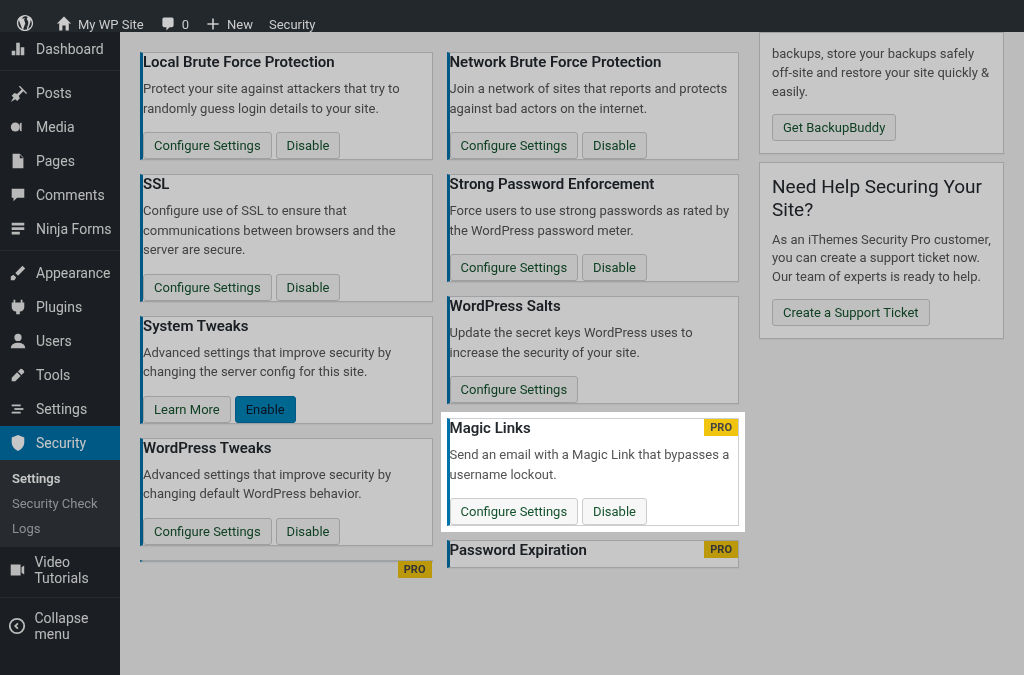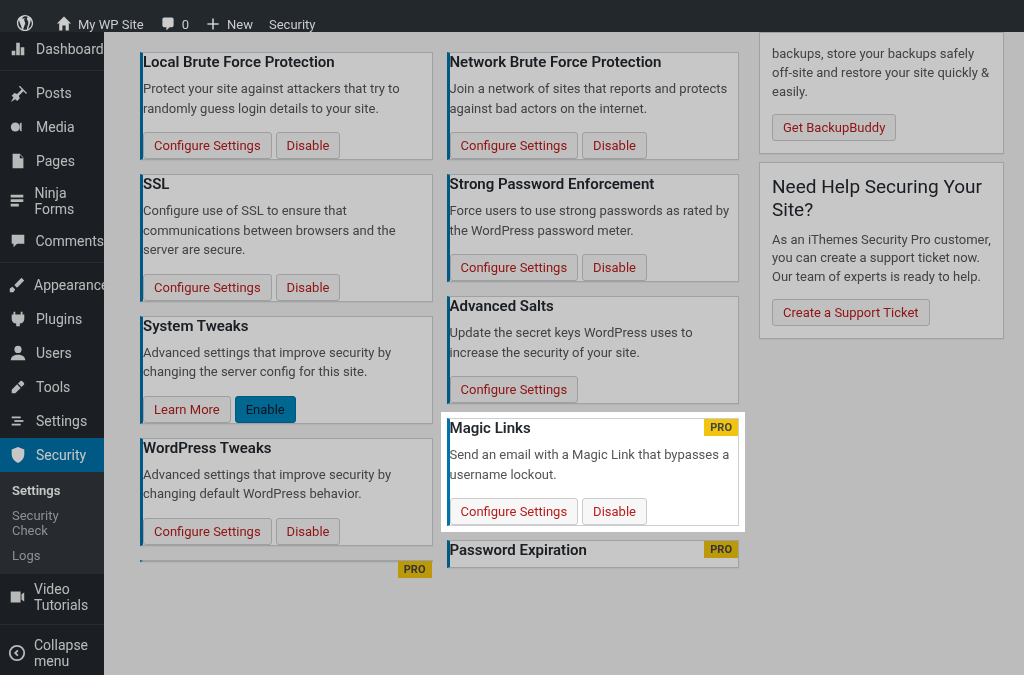--- a/index.html
+++ b/index.html
@@ -1,40 +1,40 @@
 <!DOCTYPE html>
 <html><head>
 <meta charset="utf-8">
 <style>
 *{box-sizing:border-box;margin:0;padding:0}
 body{font-family:-apple-system,BlinkMacSystemFont,"Segoe UI",Roboto,sans-serif;font-size:13px;background:#f1f1f1;color:#444;width:1024px;height:675px;overflow:hidden;position:relative}
 .toolbar{position:absolute;top:0;left:0;right:0;height:32px;background:#23282d;color:#ccc;display:flex;align-items:center;padding:0 8px;z-index:100}
 .toolbar-item{display:flex;align-items:flex-end;padding:0 8px;height:32px;cursor:pointer;font-size:13px}
 .toolbar .icon{margin-right:6px;display:inline-flex}
-.sidebar{position:absolute;top:32px;left:0;width:104px;bottom:0;background:#23282d;color:#ccc;font-size:14px}
+.sidebar{position:absolute;top:32px;left:0;width:120px;bottom:0;background:#23282d;color:#ccc;font-size:14px}
 .menu-item{display:flex;align-items:center;padding:7px 0 7px 8px;cursor:pointer;color:#eee;position:relative}
 .menu-item.current{background:#0073aa;color:#fff}
 .menu-item.current::after{content:"";position:absolute;right:-8px;top:50%;margin-top:-8px;border:8px solid transparent;border-right-color:#f1f1f1}
 .menu-item .icon{width:20px;height:20px;margin-right:8px;display:inline-flex;align-items:center;justify-content:center}
 .menu-item span.label{font-size:14px}
 .menu-sep{height:5px;border-bottom:1px solid #32373c;margin-bottom:5px}
 .submenu{background:#32373c;padding:6px 0}
 .submenu-item{padding:5px 12px;font-size:13px;color:#b4b9be;cursor:pointer}
 .submenu-item.current{color:#fff;font-weight:600}
 .content{position:absolute;top:32px;left:120px;right:0;bottom:0;overflow:auto;padding:0 20px 20px 20px}
 .overlay{position:absolute;inset:0;background:rgba(0,0,0,0.22);z-index:50;pointer-events:none}
 .columns{display:flex;gap:20px}
 .main-col{flex:1;display:flex;gap:14px;padding-top:20px}
 .card-col{flex:1;display:flex;flex-direction:column;gap:14px}
 .side-col{width:245px;padding-top:0}
 .card{background:#fff;border:1px solid #ccd0d4;border-left:3px solid #0073aa;box-shadow:0 1px 1px rgba(0,0,0,.04);position:relative}
 .card.highlight{z-index:60;box-shadow:0 0 0 6px #fff}
 .card h3{font-size:15px;font-weight:600;color:#23282d;margin-bottom:8px}
 .card p{font-size:13px;color:#555;line-height:1.5;margin-bottom:14px}
-.btn{display:inline-block;background:#f7f7f7;border:1px solid #ccc;border-radius:3px;padding:5px 10px;font-size:13px;color:#b91c1c;cursor:pointer;margin-right:4px}
+.btn{display:inline-block;background:#f7f7f7;border:1px solid #ccc;border-radius:3px;padding:5px 10px;font-size:13px;color:#14532d;cursor:pointer;margin-right:4px}
 .btn.primary{background:#0085ba;border-color:#0073aa;color:#0f172a}
 .pro-badge{position:absolute;top:0;right:0;background:#f1c40f;color:#444;font-size:11px;font-weight:700;padding:2px 6px}
 .side-box{background:#fff;border:1px solid #ccd0d4;box-shadow:0 1px 1px rgba(0,0,0,.04);padding:12px;margin-bottom:8px}
 .side-box h4{font-size:19px;font-weight:400;color:#23282d;margin-bottom:10px}
 .side-box p{font-size:13px;color:#555;line-height:1.45;margin-bottom:12px}
 svg{fill:currentColor}
 </style>
 </head>
 <body>
 
@@ -106,32 +106,32 @@
       <span class="icon">
         <svg width="18" height="18" viewBox="0 0 20 20">
           <path d="M4 2h8l4 4v12H4zM12 3v4h4"></path>
         </svg>
       </span>
       <span class="label">Pages</span>
     </div>
   <div class="menu-item">
       <span class="icon">
         <svg width="18" height="18" viewBox="0 0 20 20">
+          <path d="M3 3h14v10H9l-4 4v-4H3z"></path>
+        </svg>
+      </span>
+      <span class="label">Comments</span>
+    </div>
+  <div class="menu-item">
+      <span class="icon">
+        <svg width="18" height="18" viewBox="0 0 20 20">
           <path d="M3 3h14v3H3zm0 5h14v3H3zm0 5h9v3H3z"></path>
         </svg>
       </span>
       <span class="label">Ninja Forms</span>
-    </div>
-  <div class="menu-item">
-      <span class="icon">
-        <svg width="18" height="18" viewBox="0 0 20 20">
-          <path d="M3 3h14v10H9l-4 4v-4H3z"></path>
-        </svg>
-      </span>
-      <span class="label">Comments</span>
     </div>
   <div class="menu-sep"></div>
   <div class="menu-item">
       <span class="icon">
         <svg width="18" height="18" viewBox="0 0 20 20">
           <path d="M15 2l3 3-8 8-3-3zM5 12l3 3-2 3H2v-4z"></path>
         </svg>
       </span>
       <span class="label">Appearance</span>
     </div>
@@ -211,21 +211,21 @@
           <div class="card"><h3>SSL</h3><p>Configure use of SSL to ensure that communications between browsers and the server are secure.</p><span class="btn">Configure Settings</span><span class="btn">Disable</span></div>
           <div class="card"><h3>System Tweaks</h3><p>Advanced settings that improve security by changing the server config for this site.</p><span class="btn">Learn More</span><span class="btn primary">Enable</span></div>
           <div class="card"><h3>WordPress Tweaks</h3><p>Advanced settings that improve security by changing default WordPress behavior.</p><span class="btn">Configure Settings</span><span class="btn">Disable</span></div>
           <div class="card">
             <span class="pro-badge">PRO</span>
           </div>
         </div>
       <div class="card-col" id="right-col">
           <div class="card"><h3>Network Brute Force Protection</h3><p>Join a network of sites that reports and protects against bad actors on the internet.</p><span class="btn">Configure Settings</span><span class="btn">Disable</span></div>
           <div class="card"><h3>Strong Password Enforcement</h3><p>Force users to use strong passwords as rated by the WordPress password meter.</p><span class="btn">Configure Settings</span><span class="btn">Disable</span></div>
-          <div class="card"><h3>Advanced Salts</h3><p>Update the secret keys WordPress uses to increase the security of your site.</p><span class="btn">Configure Settings</span></div>
+          <div class="card"><h3>WordPress Salts</h3><p>Update the secret keys WordPress uses to increase the security of your site.</p><span class="btn">Configure Settings</span></div>
           <div class="card highlight"><span class="pro-badge">PRO</span><h3>Magic Links</h3><p>Send an email with a Magic Link that bypasses a username lockout.</p><span class="btn">Configure Settings</span><span class="btn">Disable</span></div>
           <div class="card">
             <span class="pro-badge">PRO</span>
             <h3>Password Expiration</h3>
           </div>
         </div>
     </div>
     <div class="side-col">
       <div class="side-box">
         <p>backups, store your backups safely off-site and restore your site quickly &amp; easily.</p>

